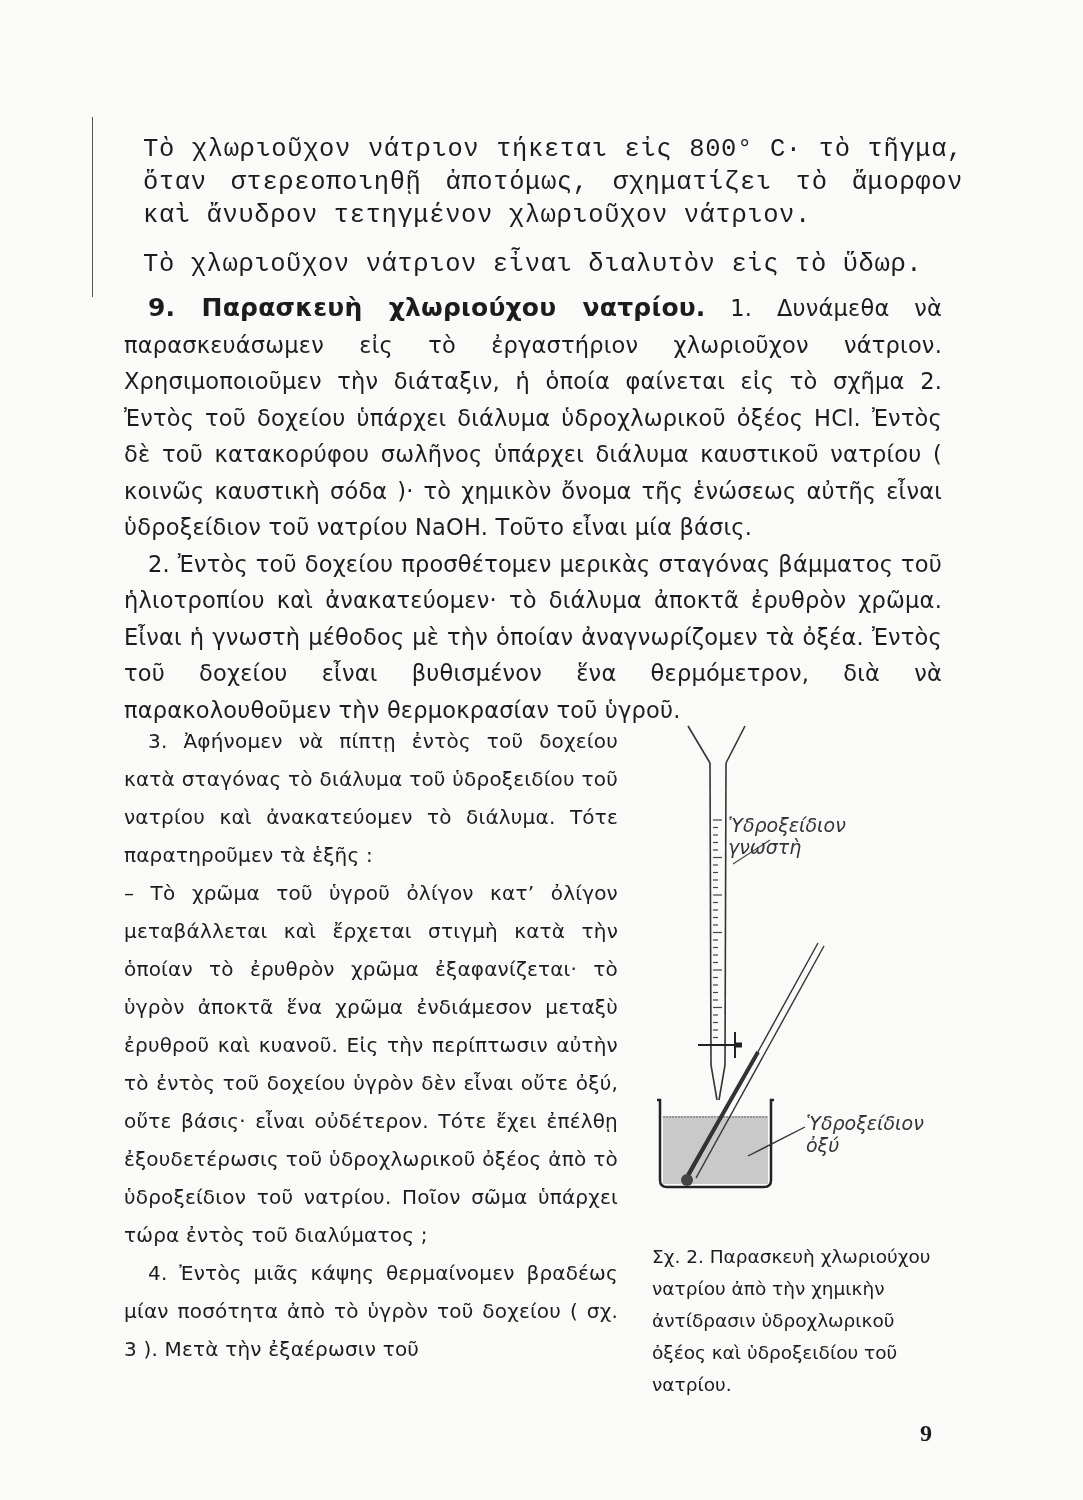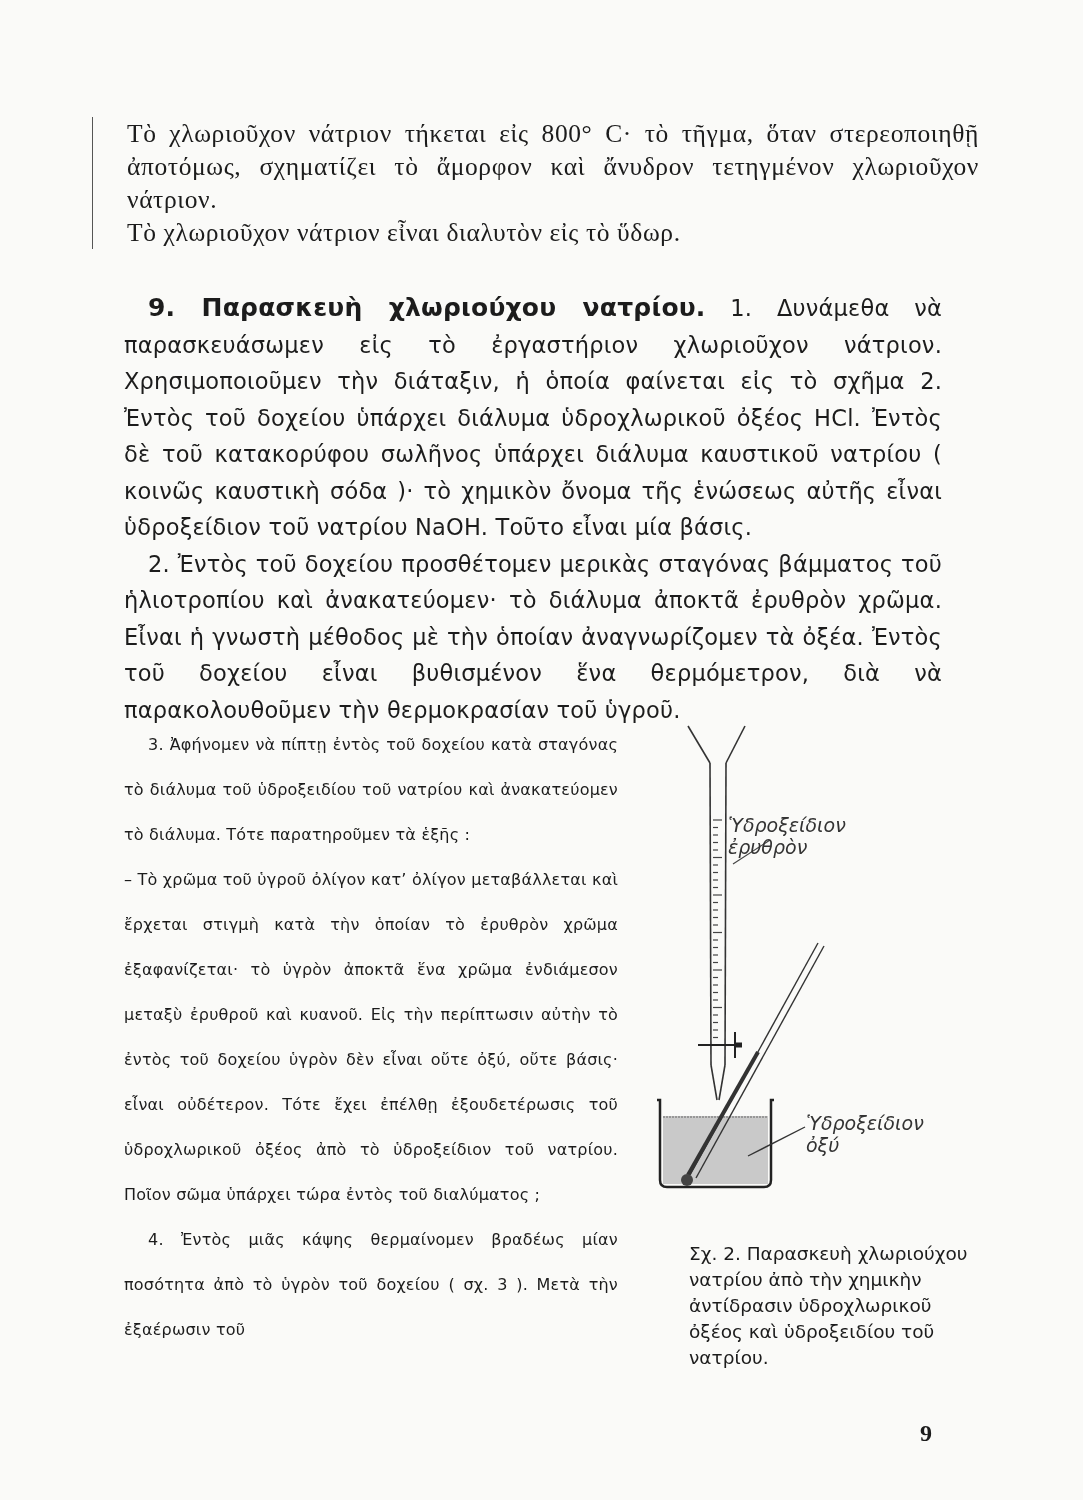--- a/index.html
+++ b/index.html
@@ -11,47 +11,47 @@
 
   
   .note {
     position: absolute; left: 92px; top: 117px; width: 852px;
     border-left: 1.5px solid #555;
     padding-left: 34px;
     font-family: "Liberation Serif", serif;
     font-size: 25.5px; line-height: 33px; letter-spacing: 0.6px;
     text-align: justify;
   }
-  .note p { margin: 0; }
+  .note p { margin: 16px; font-family: Liberation Mono, monospace; }
 
   .main {
     position: absolute; left: 124px; top: 290px; width: 818px;
     font-family: "DejaVu Sans", sans-serif;
     font-size: 22.5px; line-height: 36.5px; text-align: justify; letter-spacing: 0.2px;
   }
   .main p { margin: 0; text-indent: 24px; }
   .main p.first { text-indent: 24px; }
   .heading { font-weight: bold; font-size: 25px; }
 
   .col {
     position: absolute; left: 124px; top: 722px; width: 494px;
     font-family: "DejaVu Sans", sans-serif;
-    font-size: 16px; line-height: 45px; text-align: justify; letter-spacing: 0.2px;
+    font-size: 20px; line-height: 38px; text-align: justify; letter-spacing: 0.2px;
   }
   .col p { margin: 0; }
   .col p.ind { text-indent: 24px; }
 
   .figure { position: absolute; left: 640px; top: 720px; width: 340px; height: 520px; }
   .fig-label {
     position: absolute; font-family: "DejaVu Sans", sans-serif; font-style: italic;
     font-size: 19px; line-height: 22px; color: #333; text-align: left;
   }
   .caption {
-    position: absolute; left: 689px; top: 1241px; width: 290px;
-    font-family: "DejaVu Sans", sans-serif; font-size: 18.5px; line-height: 26px;
+    position: absolute; left: 652px; top: 1241px; width: 290px;
+    font-family: "DejaVu Sans", sans-serif; font-size: 18.5px; line-height: 32px;
   }
   .caption p { margin: 0; }
   .page-number {
     position: absolute; left: 920px; top: 1420px;
     font-family: "Liberation Serif", serif; font-weight: bold; font-size: 24px;
   }
 </style>
 </head>
 <body>
 
@@ -138,21 +138,21 @@
         <line x1="178" y1="223" x2="50" y2="455" stroke="#333" stroke-width="1.4"></line>
         <line x1="184" y1="226" x2="56" y2="458" stroke="#333" stroke-width="1.4"></line>
         <line x1="118" y1="332" x2="48" y2="455" stroke="#333" stroke-width="4"></line>
         <circle cx="47" cy="460" r="6" fill="#444"></circle>
       </g>
 
       <line x1="108" y1="466" x2="165" y2="437" stroke="#333" stroke-width="1.4" transform="translate(0,-30)"></line>
     </svg>
     <div class="fig-label" style="left:88px; top:94px; width:180px;">
       <div>Ὑδροξείδιον</div>
-      <div>ἐρυθρὸν</div>
+      <div>γνωστὴ</div>
     </div>
     <div class="fig-label" style="left:166px; top:392px; width:180px;">
       <div>Ὑδροξείδιον</div>
       <div>ὀξύ</div>
     </div>
   </div>
 
   <div class="caption">
     <p>Σχ. 2. Παρασκευὴ χλωριούχου νατρίου ἀπὸ τὴν χημικὴν ἀντίδρασιν ὑδροχλωρικοῦ ὀξέος καὶ ὑδροξειδίου τοῦ νατρίου.</p>
   </div>

